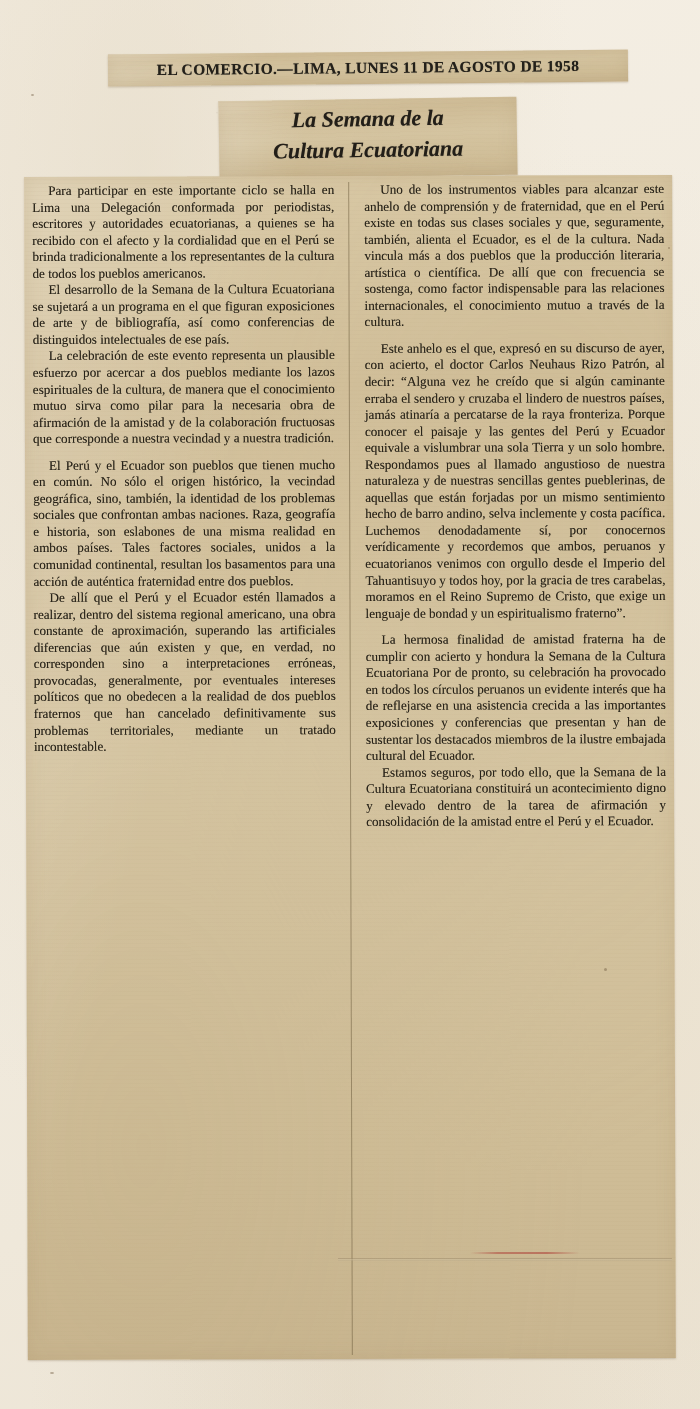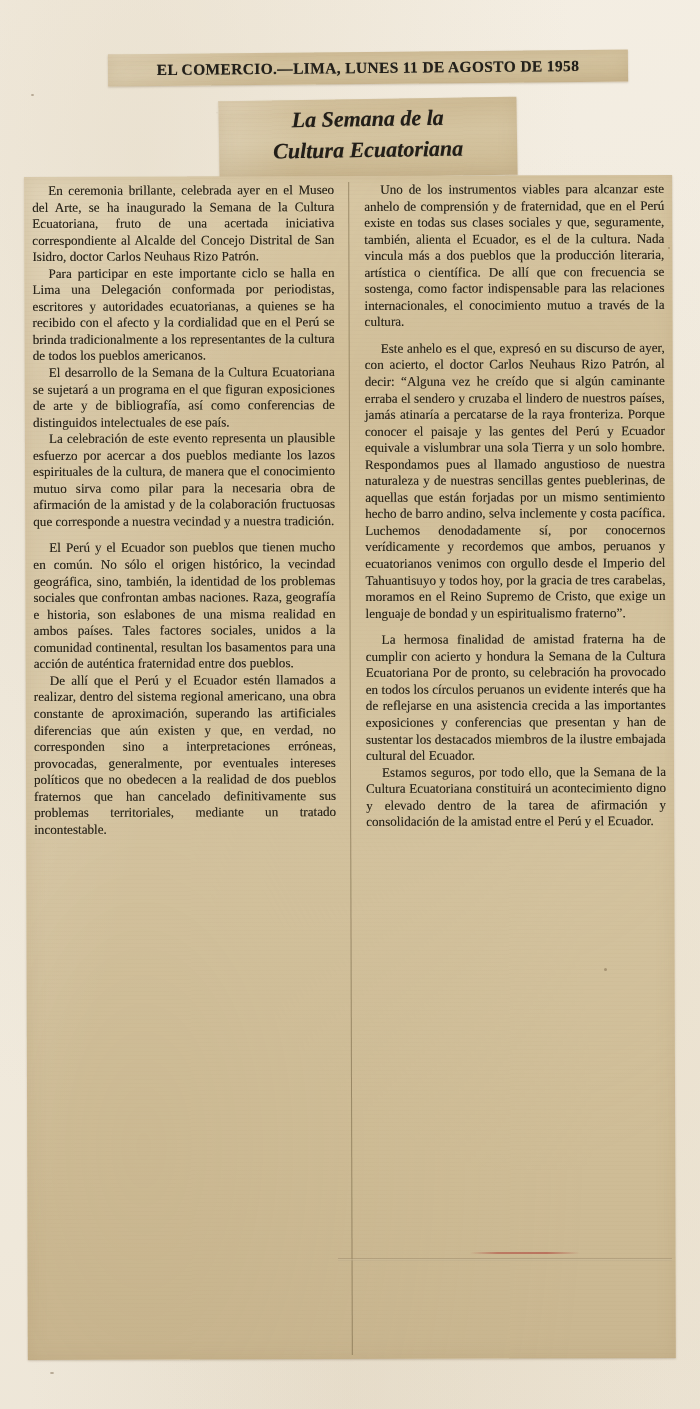--- a/index.html
+++ b/index.html
@@ -184,21 +184,20 @@
 </div>
 
 <div class="strip" id="headline">
   <div class="hl">La Semana de la</div>
   <div class="hl">Cultura Ecuatoriana</div>
 </div>
 
 <div class="strip" id="body-clip">
   <div class="cols">
     <div class="col col-left" id="col-left">
-        <p>En ceremonia brillante, celebrada ayer en el Museo del Arte, se ha inaugurado la Semana de la Cultura Ecuatoriana, fruto de una acertada iniciativa correspondiente al Alcalde del Concejo Distrital de San Isidro, doctor Carlos Neuhaus Rizo Patrón.</p>
         <p>Para participar en este importante ciclo se halla en Lima una Delegación conformada por periodistas, escritores y autoridades ecuatorianas, a quienes se ha recibido con el afecto y la cordialidad que en el Perú se brinda tradicionalmente a los representantes de la cultura de todos los pueblos americanos.</p>
         <p>El desarrollo de la Semana de la Cultura Ecuatoriana se sujetará a un programa en el que figuran exposiciones de arte y de bibliografía, así como conferencias de distinguidos intelectuales de ese país.</p>
         <p>La celebración de este evento representa un plausible esfuerzo por acercar a dos pueblos mediante los lazos espirituales de la cultura, de manera que el conocimiento mutuo sirva como pilar para la necesaria obra de afirmación de la amistad y de la colaboración fructuosas que corresponde a nuestra vecindad y a nuestra tradición.</p>
         <p class="gap">El Perú y el Ecuador son pueblos que tienen mucho en común. No sólo el origen histórico, la vecindad geográfica, sino, también, la identidad de los problemas sociales que confrontan ambas naciones. Raza, geografía e historia, son eslabones de una misma realidad en ambos países. Tales factores sociales, unidos a la comunidad continental, resultan los basamentos para una acción de auténtica fraternidad entre dos pueblos.</p>
         <p>De allí que el Perú y el Ecuador estén llamados a realizar, dentro del sistema regional americano, una obra constante de aproximación, superando las artificiales diferencias que aún existen y que, en verdad, no corresponden sino a interpretaciones erróneas, provocadas, generalmente, por eventuales intereses políticos que no obedecen a la realidad de dos pueblos fraternos que han cancelado definitivamente sus problemas territoriales, mediante un tratado incontestable.</p>
       </div>
     <div class="col col-right" id="col-right">
         <p>Uno de los instrumentos viables para alcanzar este anhelo de comprensión y de fraternidad, que en el Perú existe en todas sus clases sociales y que, seguramente, también, alienta el Ecuador, es el de la cultura. Nada vincula más a dos pueblos que la producción literaria, artística o científica. De allí que con frecuencia se sostenga, como factor indispensable para las relaciones internacionales, el conocimiento mutuo a través de la cultura.</p>
         <p class="gap">Este anhelo es el que, expresó en su discurso de ayer, con acierto, el doctor Carlos Neuhaus Rizo Patrón, al decir: “Alguna vez he creído que si algún caminante erraba el sendero y cruzaba el lindero de nuestros países, jamás atinaría a percatarse de la raya fronteriza. Porque conocer el paisaje y las gentes del Perú y Ecuador equivale a vislumbrar una sola Tierra y un solo hombre. Respondamos pues al llamado angustioso de nuestra naturaleza y de nuestras sencillas gentes pueblerinas, de aquellas que están forjadas por un mismo sentimiento hecho de barro andino, selva inclemente y costa pacífica. Luchemos denodadamente sí, por conocernos verídicamente y recordemos que ambos, peruanos y ecuatorianos venimos con orgullo desde el Imperio del Tahuantisuyo y todos hoy, por la gracia de tres carabelas, moramos en el Reino Supremo de Cristo, que exige un lenguaje de bondad y un espiritualismo fraterno”.</p>
         <p class="gap">La hermosa finalidad de amistad fraterna ha de cumplir con acierto y hondura la Semana de la Cultura Ecuatoriana Por de pronto, su celebración ha provocado en todos los círculos peruanos un evidente interés que ha de reflejarse en una asistencia crecida a las importantes exposiciones y conferencias que presentan y han de sustentar los destacados miembros de la ilustre embajada cultural del Ecuador.</p>

